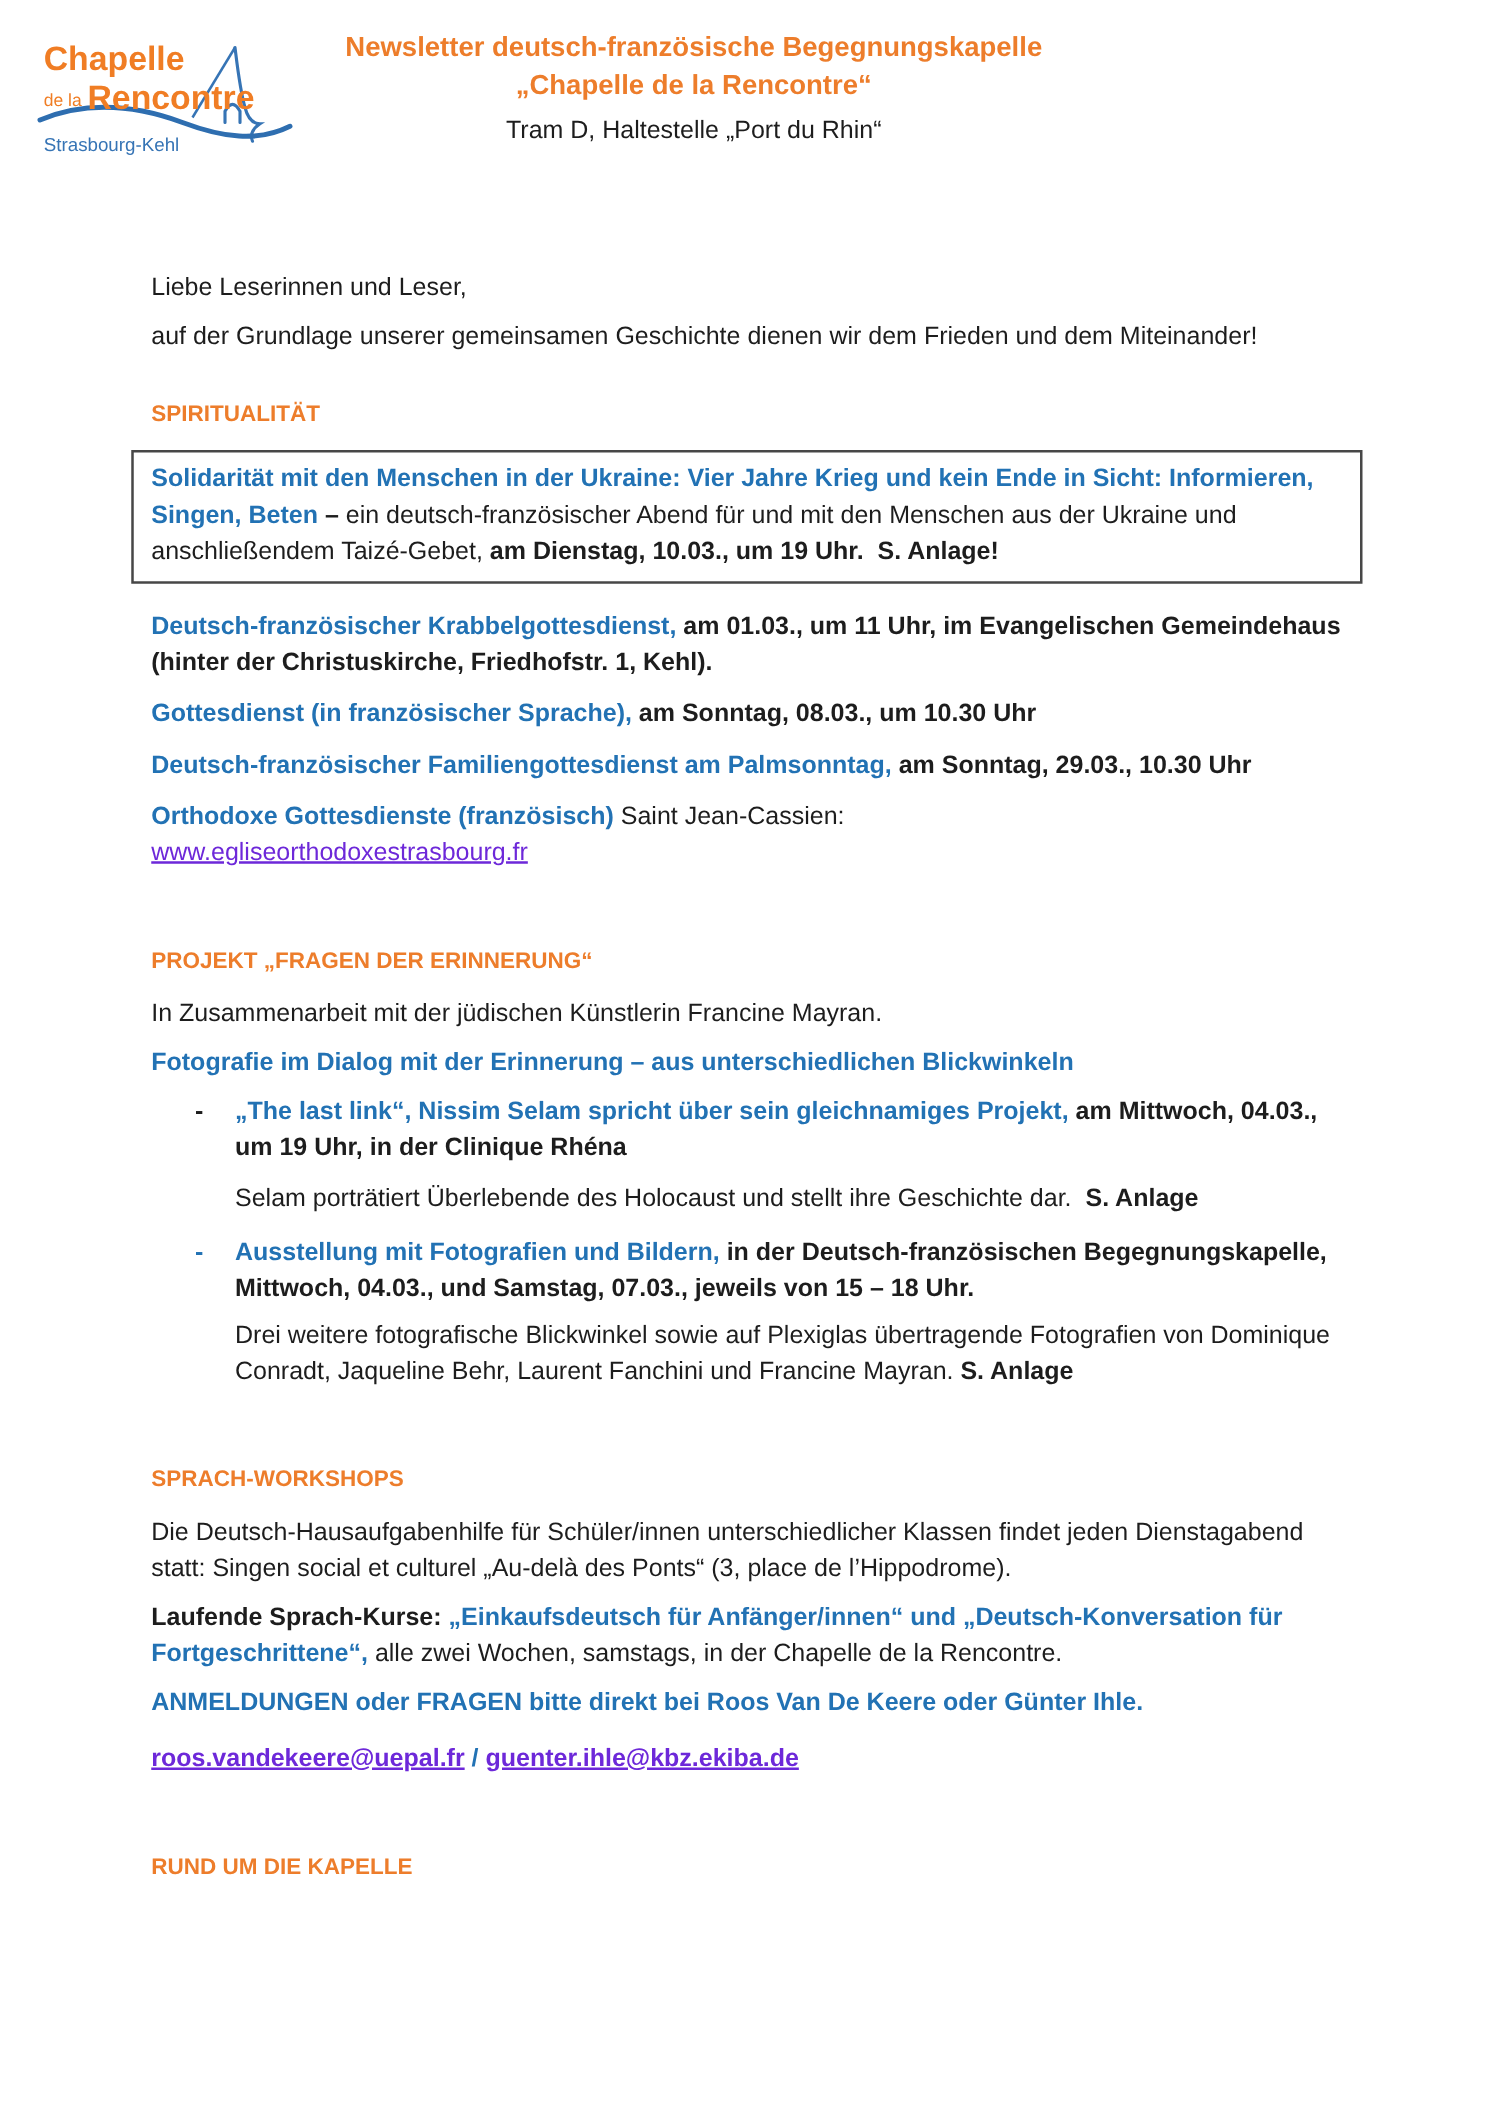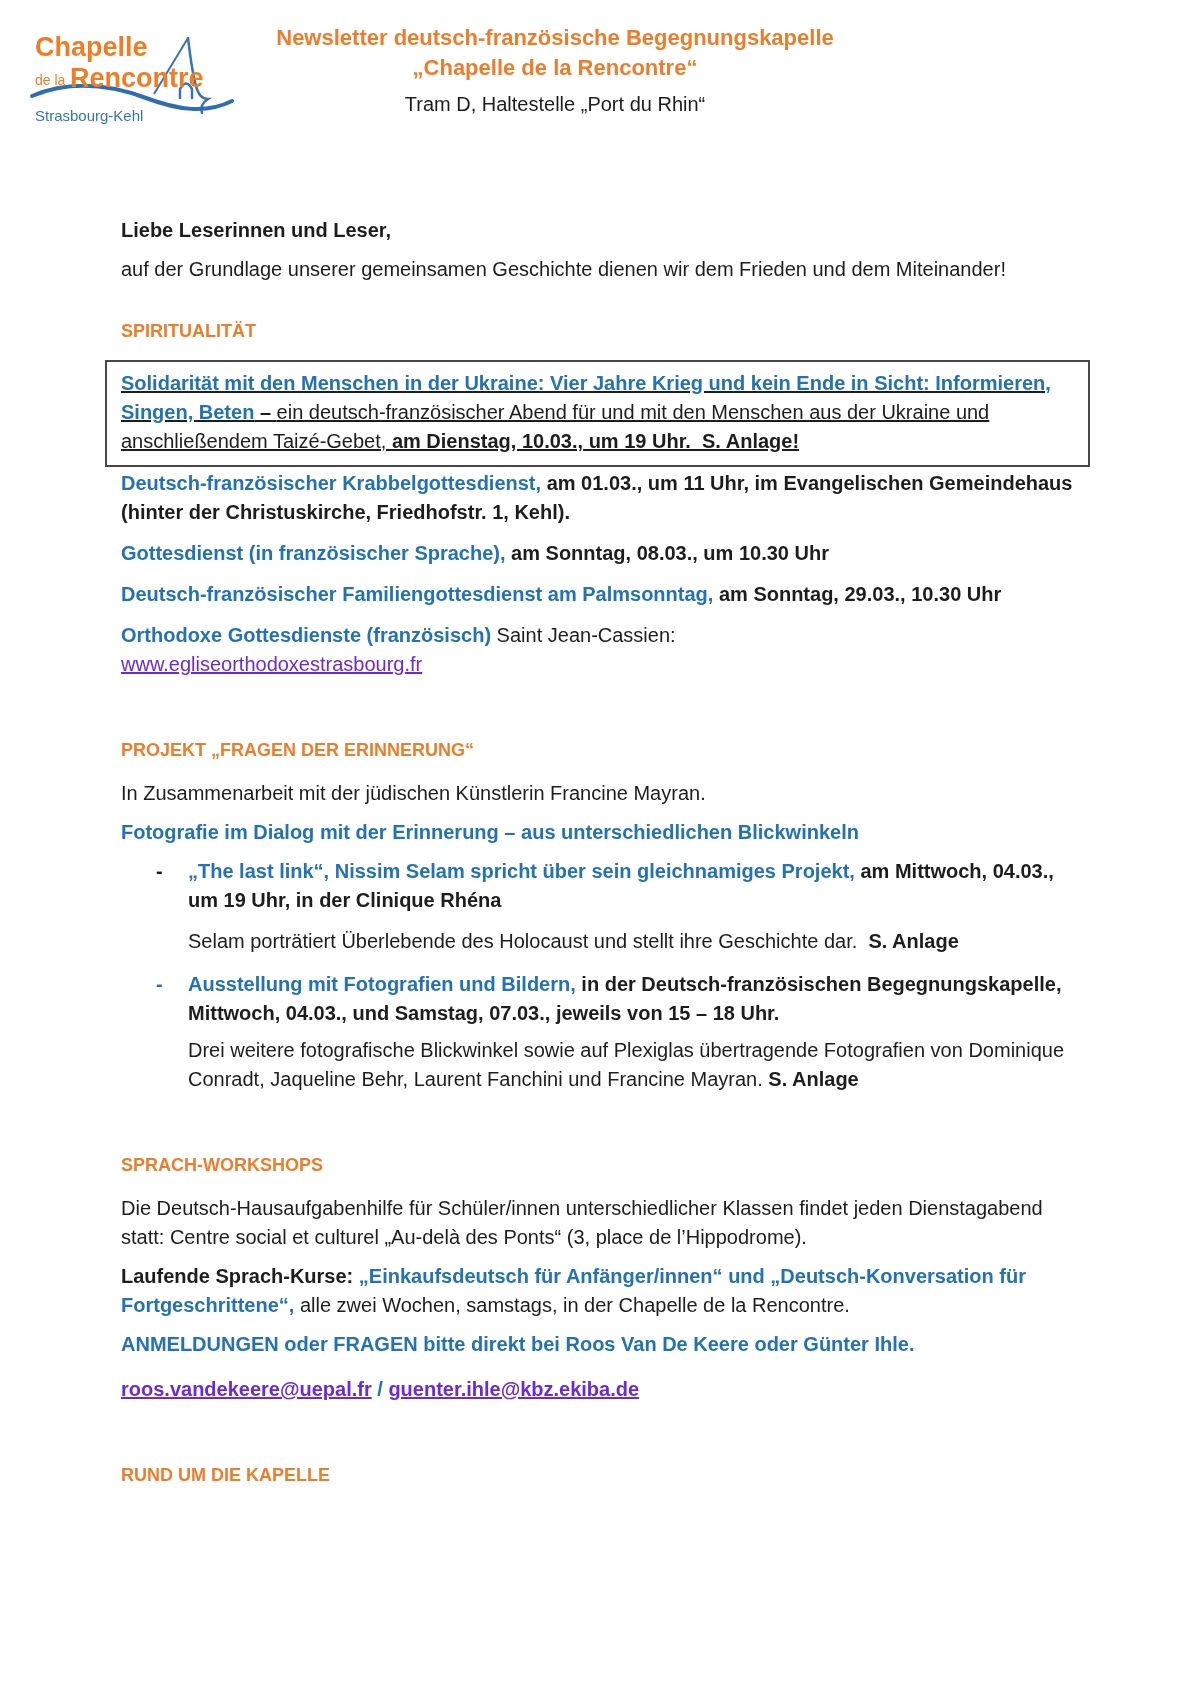--- a/index.html
+++ b/index.html
@@ -15,37 +15,36 @@
   
   .header { position:relative; height:192px; }
   .logo { position:absolute; left:28px; top:26px; width:210px; height:100px; }
   .header-titles { position:absolute; left:0; right:90px; top:23px; text-align:center; }
   .title-line { color:#ED7D2B; font-weight:bold; font-size:22px; line-height:30px; }
   .address-line { font-size:20px; line-height:28px; color:#1d1d1d; margin-top:0; }
   .address-block { margin-top:7px; }
   
   .content { padding:0 118px 0 121px; }
   p { margin:0 0 10px 0; }
-  .greeting { margin-top:24px; margin-bottom:10px;font-weight:bold; }
+  .greeting { margin-top:24px; margin-bottom:10px; }
   .intro-par { margin-bottom:0; }
   .section-heading {
     color:#ED7D2B; font-weight:bold; font-size:18px; line-height:26px;
     margin:34px 0 16px 0;
   }
   .section-heading.big-gap { margin-top:58px; }
   .bb { color:#2272B4; font-weight:bold; }
   .b  { font-weight:bold; }
   .rg { font-weight:normal; color:#1d1d1d; }
   a.link { color:#6d28d9; text-decoration:underline; cursor:pointer; }
   a.link.bold { font-weight:bold; }
   .info-box {
     border:2px solid #474747;
-    margin:0 -8px 2px -16px;
+    margin:0 -8px 20px -16px;
     padding:7px 12px 9px 14px;
-    text-decoration:underline;
   }
   .info-box p { margin:0; }
   .event { margin-bottom:12px; }
   .bullet { display:flex; margin-bottom:12px; }
   .bullet .dash { flex:0 0 67px; padding-left:35px; box-sizing:border-box; font-weight:bold; }
   .bullet .dash.blue { color:#2272B4; }
   .bullet .btext { flex:1; }
   .bullet-note { margin:0 0 14px 67px; }
   .bullet-note.tight { margin-top:-4px; }
   .emails { margin-top:16px; }
@@ -131,21 +130,21 @@
         <span class="bb">Ausstellung mit Fotografien und Bildern,</span><span class="b"> in der Deutsch-französischen Begegnungskapelle, Mittwoch, 04.03., und Samstag, 07.03., jeweils von 15 – 18 Uhr.</span>
       </span>
     </div>
 
     <p class="bullet-note tight">
       <span class="rg">Drei weitere fotografische Blickwinkel sowie auf Plexiglas übertragende Fotografien von Dominique Conradt, Jaqueline Behr, Laurent Fanchini und Francine Mayran. </span><span class="b">S. Anlage</span>
     </p>
 
     <h2 class="section-heading big-gap">SPRACH-WORKSHOPS</h2>
 
-    <p>Die Deutsch-Hausaufgabenhilfe für Schüler/innen unterschiedlicher Klassen findet jeden Dienstagabend statt: Centre social et culturel „Au-delà des Ponts“ (3, place de l’Hippodrome).</p>
+    <p>Die Deutsch-Hausaufgabenhilfe für Schüler/innen unterschiedlicher Klassen findet jeden Dienstagabend statt: Singen social et culturel „Au-delà des Ponts“ (3, place de l’Hippodrome).</p>
 
     <p>
       <span class="b">Laufende Sprach-Kurse: </span><span class="bb">„Einkaufsdeutsch für Anfänger/innen“ und „Deutsch-Konversation für Fortgeschrittene“,</span><span class="rg"> alle zwei Wochen, samstags, in der Chapelle de la Rencontre.</span>
     </p>
 
     <p class="bb">ANMELDUNGEN oder FRAGEN bitte direkt bei Roos Van De Keere oder Günter Ihle.</p>
 
     <p class="emails">
       <a class="link bold">roos.vandekeere@uepal.fr</a><span class="bb"> / </span><a class="link bold">guenter.ihle@kbz.ekiba.de</a>
     </p>

